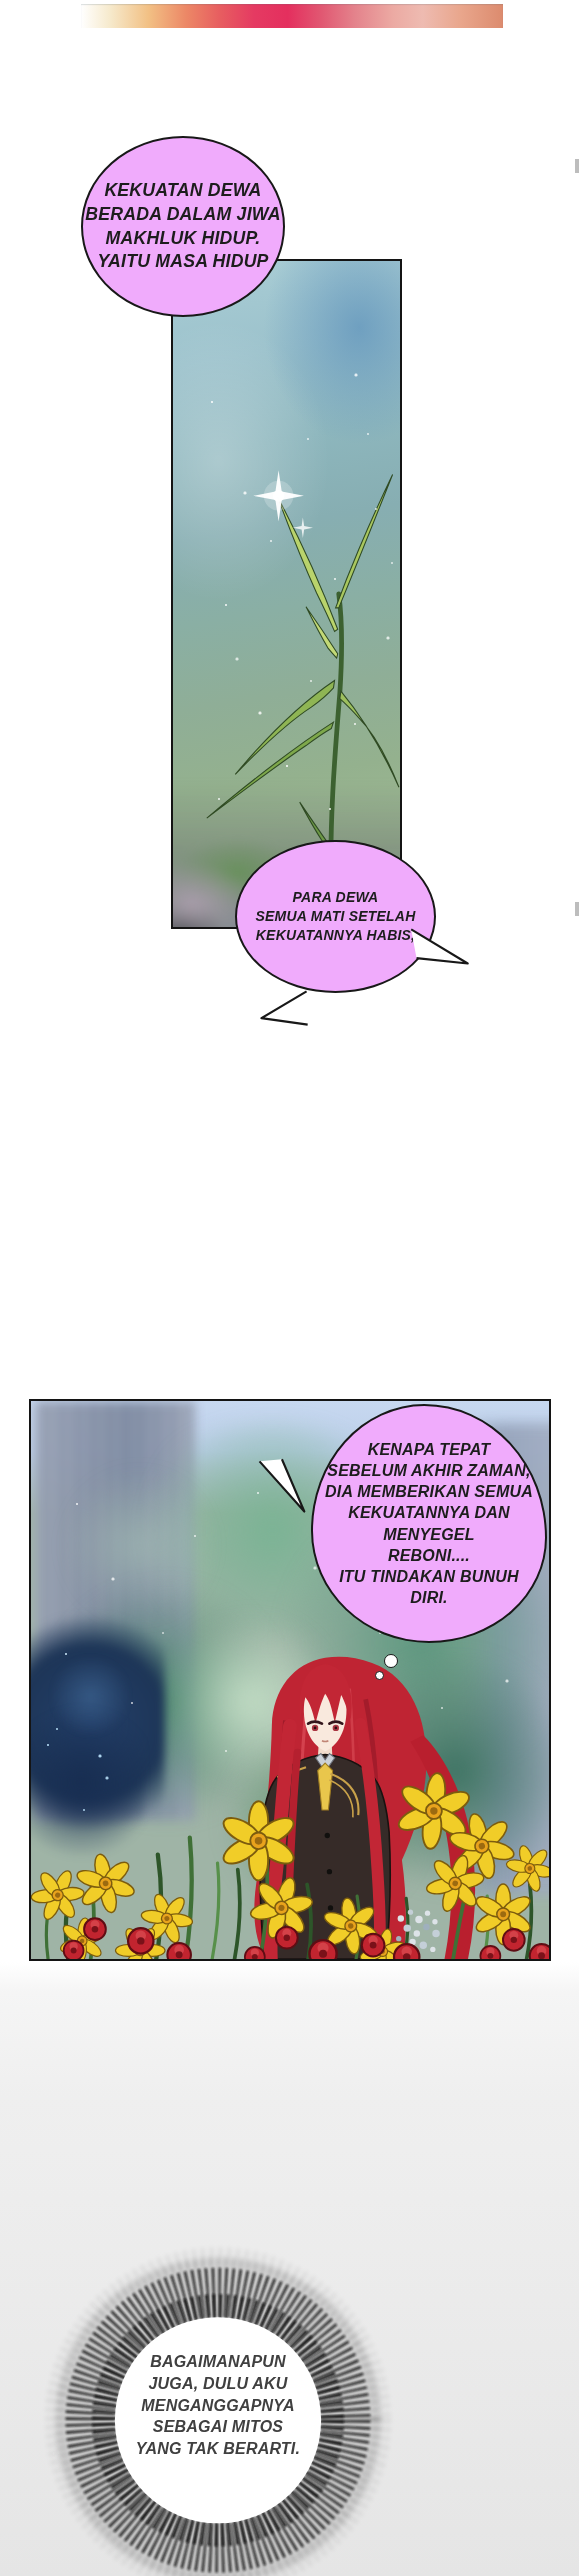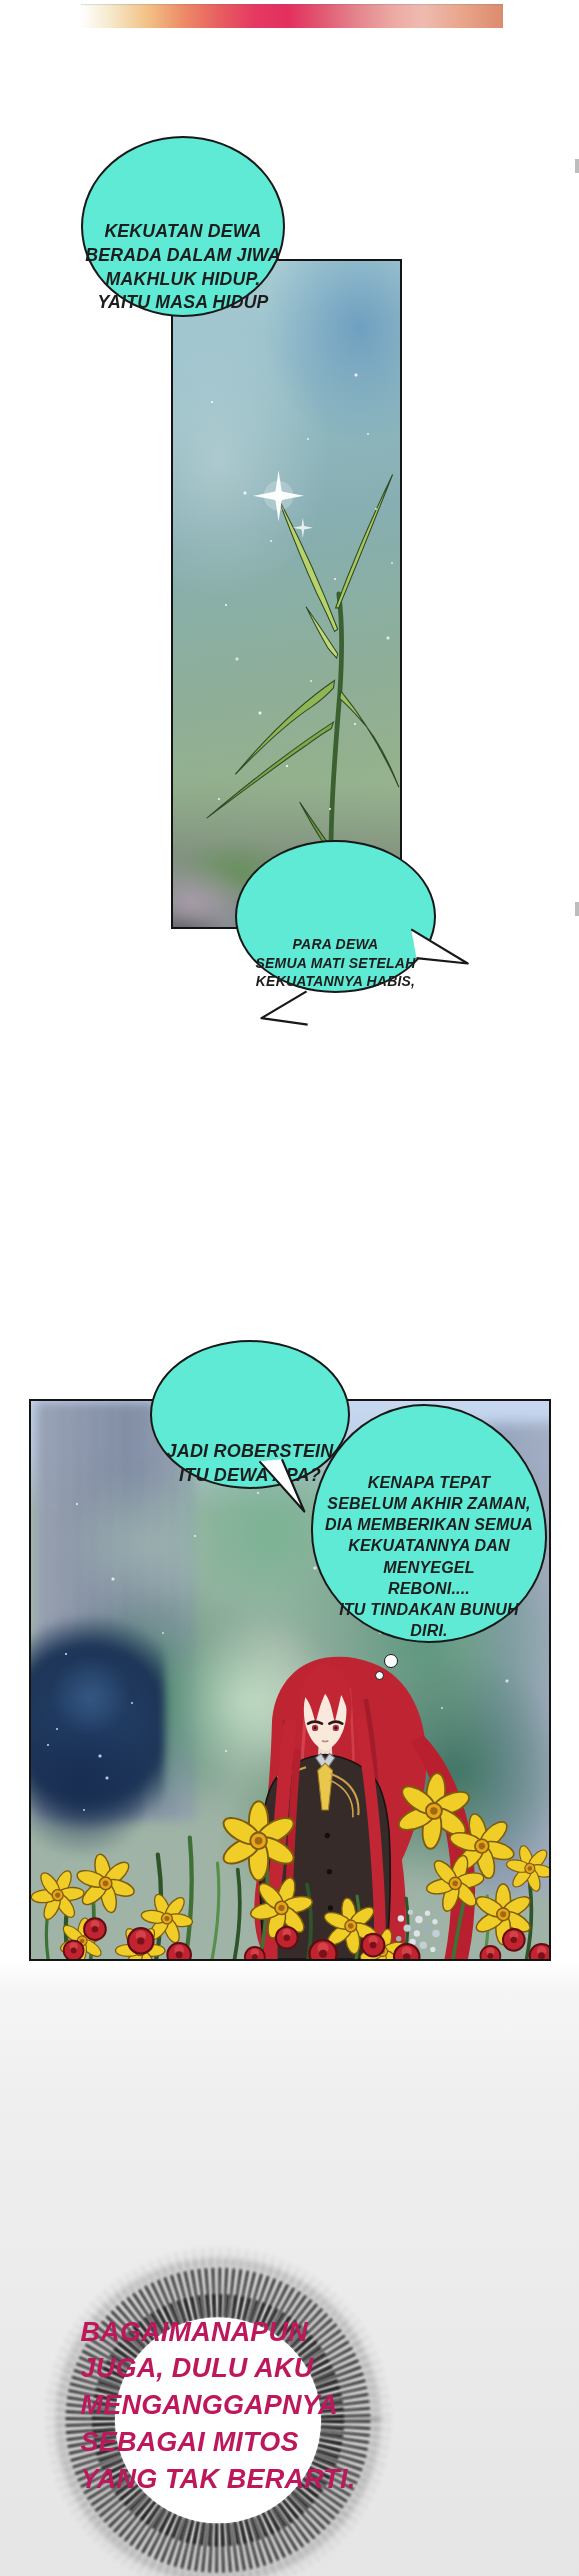--- a/index.html
+++ b/index.html
@@ -55,38 +55,38 @@
   .f7{left:177px;top:333px;width:231px;height:177px;background:radial-gradient(circle,#579068 0%,rgba(87,144,104,0) 70%)}
   .f8{left:38px;top:64px;width:140px;height:161px;filter:blur(10.7px);background:radial-gradient(circle,rgba(180,210,190,.5) 0%,rgba(180,210,190,0) 70%)}
   .bush1{position:absolute;left:-16px;top:204px;width:150px;height:236px;filter:blur(4.3px);
         background:radial-gradient(circle,#24406a 0%,#1d3557 55%,rgba(24,46,82,0) 78%)}
   .bush2{position:absolute;left:-10.7px;top:301px;width:123px;height:161px;filter:blur(3.8px);
         background:radial-gradient(circle,#182e52 0%,rgba(24,46,82,0) 75%)}
   .bush3{position:absolute;left:21.5px;top:252px;width:75px;height:86px;filter:blur(3.2px);
         background:radial-gradient(circle,rgba(90,140,190,.35) 0%,rgba(90,140,190,0) 70%)}
   .p2svg{position:absolute;left:0;top:0;width:100%;height:100%;z-index:3}
 
-  .bubble{position:absolute;background:#5eead4;border:2.1px solid #181818;border-radius:50%;
-        display:flex;align-items:flex-end;justify-content:center;text-align:center;z-index:5}
+  .bubble{position:absolute;background:#f0abfc;border:2.1px solid #181818;border-radius:50%;
+        display:flex;align-items:center;justify-content:center;text-align:center;z-index:5}
   .btxt{font-style:italic;font-weight:700;color:#1d1d1d;white-space:pre-line;letter-spacing:0.2px}
   #b1{left:81px;top:136px;width:204px;height:181px} #b1 .btxt{font-size:17.7px;line-height:1.34}
   #b2{left:235px;top:840px;width:201px;height:153px} #b2 .btxt{font-size:14px;line-height:1.34}
   #b3{left:292px;top:958px;width:216px;height:179px} #b3 .btxt{font-size:15.6px;line-height:1.32}
   #b4{left:150px;top:1340px;width:200px;height:149px} #b4 .btxt{font-size:18px;line-height:1.34}
   #b5{left:311px;top:1404px;width:236px;height:239px;border-radius:48% 52% 50% 50%/53% 56% 44% 47%}
   #b5 .btxt{font-size:16px;line-height:1.32}
   .tail{position:absolute;z-index:6}
   .tcirc{position:absolute;background:#fff;border:1.6px solid #181818;border-radius:50%;z-index:6}
   #tc1{left:384px;top:1654px;width:14px;height:14px}
   #tc2{left:375px;top:1671px;width:9px;height:9px}
 
   #burst{position:absolute;left:38px;top:2235px;width:360px;height:341px;z-index:4}
   #burst svg{position:absolute;left:0;top:0}
   #burst .btxt{position:absolute;left:0;top:0;width:100%;height:100%;display:flex;align-items:center;
-        justify-content:center;text-align:left;font-size:27px;line-height:1.36;color:#be185d}
+        justify-content:center;text-align:center;font-size:16px;line-height:1.36;color:#404040}
 </style>
 </head>
 <body>
 
 <div id="page">
 
   <div class="graywash"></div>
 
   <div class="topbar"></div>
   <div class="edgetab" id="tab1"></div>
@@ -289,24 +289,20 @@
 KEKUATANNYA HABIS,</div>
   </div>
   <svg class="tail" style="left:408px;top:924px" width="64" height="48" viewBox="0 0 120 90">
     <path d="M6,10 L112,74 L16,64" fill="#ffffff" stroke="#181818" stroke-width="4" stroke-linejoin="round"></path>
   </svg>
 
   <svg class="tail" style="left:257px;top:987px" width="54" height="43" viewBox="0 0 100 80">
     <path d="M92,8 L8,58 L94,70" fill="#ffffff" stroke="#181818" stroke-width="4" stroke-linejoin="round"></path>
   </svg>
 
-  <div class="bubble" id="b4">
-    <div class="btxt">JADI ROBERSTEIN
-ITU DEWA APA?</div>
-  </div>
   <svg class="tail" style="left:251px;top:1458px" width="64" height="59" viewBox="0 0 120 110">
     <path d="M16,6 L100,100 L58,2" fill="#ffffff" stroke="#181818" stroke-width="4" stroke-linejoin="round"></path>
   </svg>
 
   <div class="bubble" id="b5">
     <div class="btxt">KENAPA TEPAT
 SEBELUM AKHIR ZAMAN,
 DIA MEMBERIKAN SEMUA
 KEKUATANNYA DAN MENYEGEL
 REBONI....

